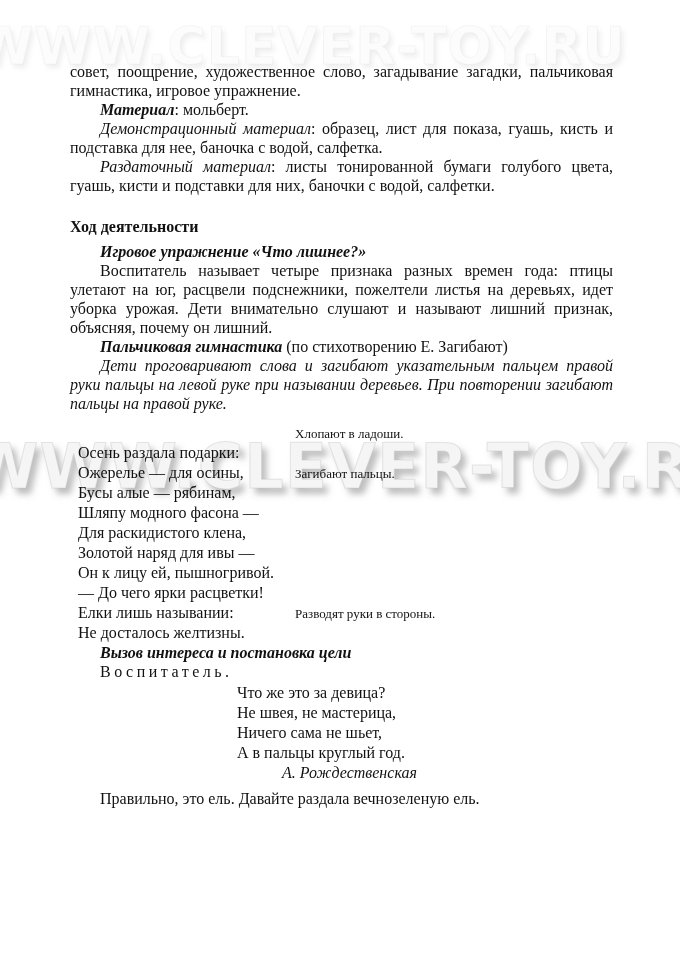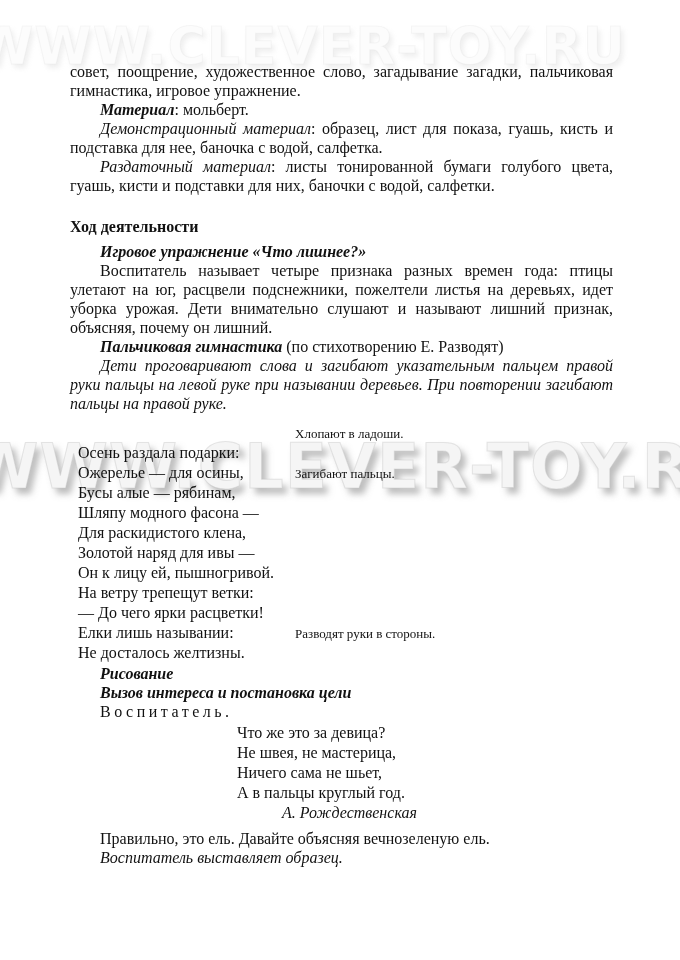--- a/index.html
+++ b/index.html
@@ -103,50 +103,47 @@
 
     <p class="para justify"><span class="italic">Демонстрационный материал</span><span>: образец, лист для показа, гуашь, кисть и подставка для нее, баночка с водой, салфетка.</span></p>
 
     <p class="para justify"><span class="italic">Раздаточный материал</span><span>: листы тонированной бумаги голубого цвета, гуашь, кисти и подставки для них, баночки с водой, салфетки.</span></p>
 
     <h2 class="heading">Ход деятельности</h2>
 
     <p class="para bold">Игровое упражнение «Что лишнее?»</p>
     <p class="para justify">Воспитатель называет четыре признака разных времен года: птицы улетают на юг, расцвели подснежники, пожелтели листья на деревьях, идет уборка урожая. Дети внимательно слушают и называют лишний признак, объясняя, почему он лишний.</p>
 
-    <p class="para"><span class="bold">Пальчиковая гимнастика</span><span> (по стихотворению Е. Разводят)</span></p>
+    <p class="para"><span class="bold">Пальчиковая гимнастика</span><span> (по стихотворению Е. Загибают)</span></p>
     <p class="para italic justify">Дети проговаривают слова и загибают указательным пальцем правой руки пальцы на левой руке при назывании деревьев. При повторении загибают пальцы на правой руке.</p>
 
     <div class="poem" id="poem-block">
         <div class="poem-row"><span class="poem-note">Хлопают в ладоши.</span></div>
         <div class="poem-row"><span class="poem-text">Осень раздала подарки:</span></div>
         <div class="poem-row"><span class="poem-text">Ожерелье — для осины,</span><span class="poem-note">Загибают пальцы.</span></div>
         <div class="poem-row"><span class="poem-text">Бусы алые — рябинам,</span></div>
         <div class="poem-row"><span class="poem-text">Шляпу модного фасона —</span></div>
         <div class="poem-row"><span class="poem-text">Для раскидистого клена,</span></div>
         <div class="poem-row"><span class="poem-text">Золотой наряд для ивы —</span></div>
         <div class="poem-row"><span class="poem-text">Он к лицу ей, пышногривой.</span></div>
-        <div class="poem-row"><span class="poem-text">На ветру трепещут ветки:</span></div>
         <div class="poem-row"><span class="poem-text">— До чего ярки расцветки!</span></div>
         <div class="poem-row"><span class="poem-text">Елки лишь назывании:</span><span class="poem-note">Разводят руки в стороны.</span></div>
         <div class="poem-row"><span class="poem-text">Не досталось желтизны.</span></div>
       </div>
 
-    <p class="para bold drawing-gap">Рисование</p>
     <p class="para bolditalic">Вызов интереса и постановка цели</p>
     <p class="para spaced">Воспитатель.</p>
 
     <div class="riddle" id="riddle-block">
         <div class="riddle-line">Что же это за девица?</div>
         <div class="riddle-line">Не швея, не мастерица,</div>
         <div class="riddle-line">Ничего сама не шьет,</div>
         <div class="riddle-line">А в пальцы круглый год.</div>
         <div class="riddle-author">А. Рождественская</div>
       </div>
 
-    <p class="para closing-gap">Правильно, это ель. Давайте объясняя вечнозеленую ель.</p>
-    <p class="para italic">Воспитатель выставляет образец.</p>
+    <p class="para closing-gap">Правильно, это ель. Давайте раздала вечнозеленую ель.</p>
 
   </div>
 
   <div class="pagenum">12</div>
 
 </div>
 
 </body></html>

